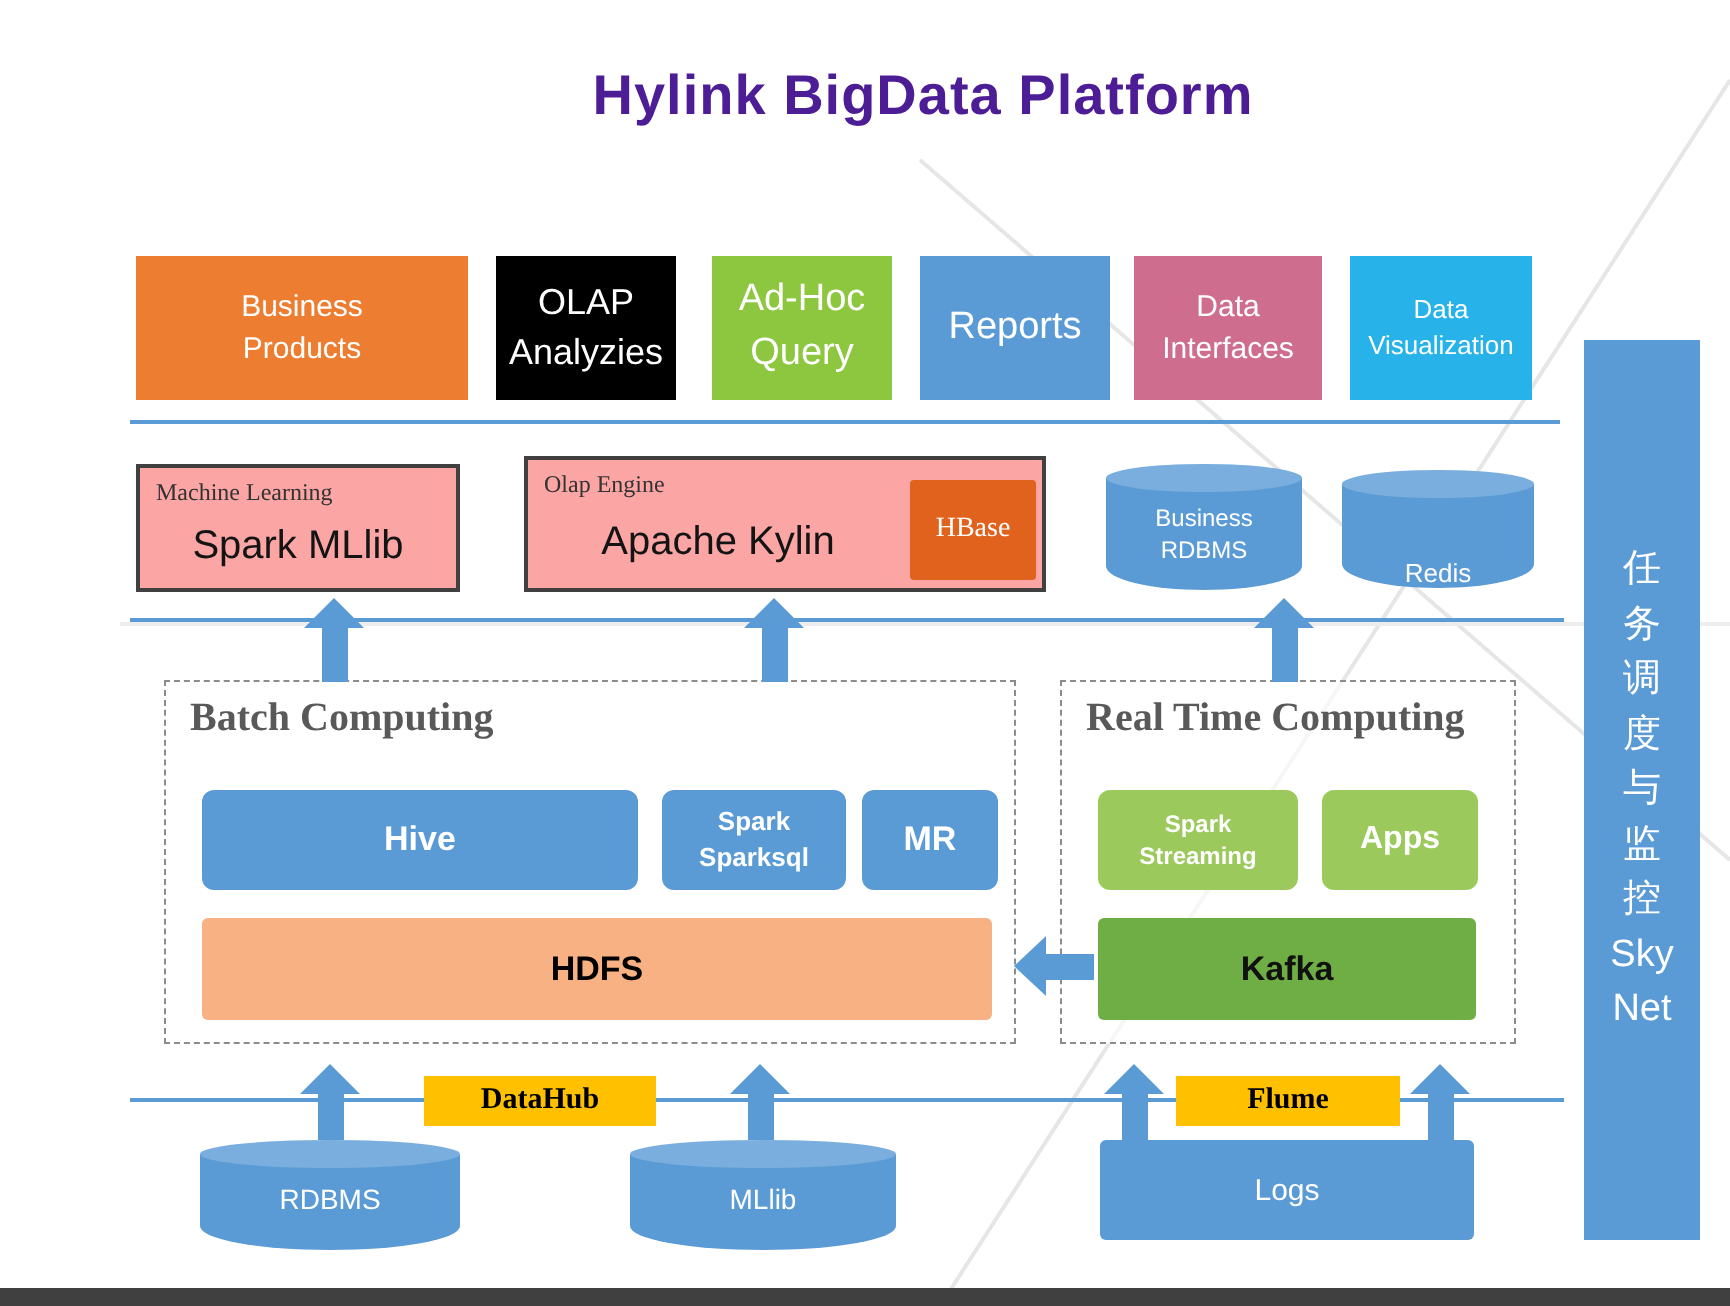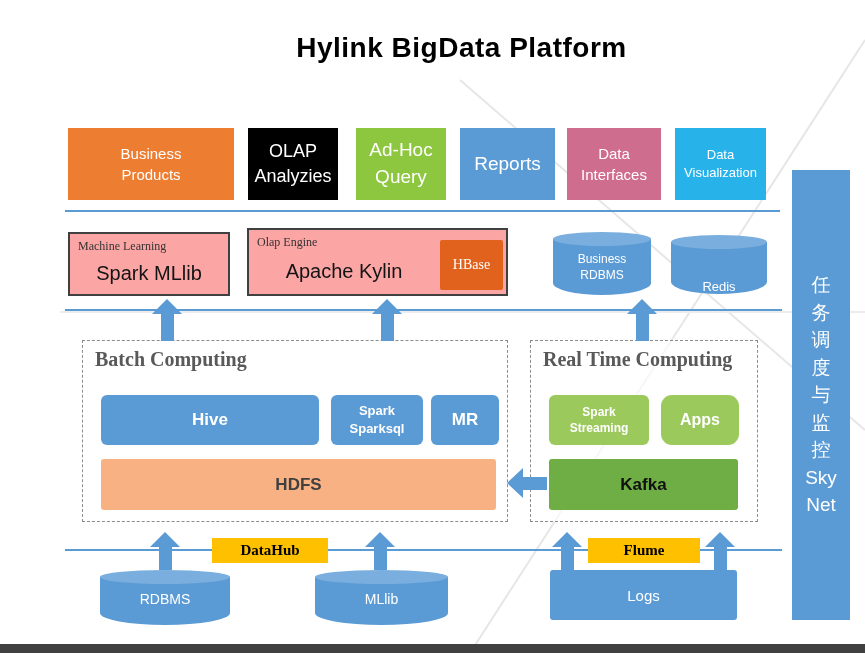--- a/index.html
+++ b/index.html
@@ -3,21 +3,21 @@
 <meta charset="utf-8">
 <style>
   * { margin:0; padding:0; box-sizing:border-box; }
   html,body { background:#ffffff; }
   body { width:865px; height:653px; overflow:hidden; font-family:"Liberation Sans", sans-serif; }
   .slide { position:relative; width:865px; height:653px; background:#ffffff; overflow:hidden; }
 
   .bg-pattern { position:absolute; left:0; top:0; z-index:0; pointer-events:none; }
 
   .title { position:absolute; top:32px; left:0; width:100%; padding-left:58px;
-           text-align:center; font-size:28px; color:#000000; letter-spacing:0.5px; z-index:2; }
+           text-align:center; font-size:28px; color:#4c1d95; letter-spacing:0.5px; z-index:2; }
 
   .hline { position:absolute; height:2px; background:#5B9BD5; z-index:1; }
 
   .top-box { position:absolute; top:128px; height:72px; z-index:2; color:#fff;
              display:flex; align-items:center; justify-content:center; text-align:center;
              white-space:pre-line; line-height:1.4; }
   .b-orange { background:#ED7D31; }
   .b-black  { background:#000000; }
   .b-green  { background:#8DC63F; }
   .b-blue   { background:#5B9BD5; }
@@ -45,21 +45,21 @@
                 background:rgba(255,255,255,0.65); z-index:2;font-weight:bold; }
   .section-title { position:absolute; top:7px; left:12px; font-family:"Liberation Serif", serif;
                    font-size:20px; color:#595959; }
 
   .blue-box { position:absolute; background:#5B9BD5; border-radius:6px; color:#ffffff;
               display:flex; align-items:center; justify-content:center; text-align:center;
               white-space:pre-line; line-height:1.35; }
   .green-box { position:absolute; background:#9CC95C; border-radius:6px; color:#ffffff;
                display:flex; align-items:center; justify-content:center; text-align:center;
                white-space:pre-line; line-height:1.35; }
-  .hdfs-box { position:absolute; background:#F7B183; border-radius:3px; color:#404040;
+  .hdfs-box { position:absolute; background:#F7B183; border-radius:3px; color:#000000;
               display:flex; align-items:center; justify-content:center; font-size:17px; }
   .kafka-box { position:absolute; background:#6FAE44; border-radius:3px; color:#111111;
                display:flex; align-items:center; justify-content:center; font-size:17px; }
 
   .arrow-up { position:absolute; width:30px; display:flex; flex-direction:column;
               align-items:center; z-index:3; }
   .arrow-up .head { width:0; height:0; border-left:15px solid transparent;
                     border-right:15px solid transparent; border-bottom:15px solid #5B9BD5; }
   .arrow-up .stem { width:13px; flex:1; background:#5B9BD5; }
 
@@ -122,21 +122,21 @@
   <div class="top-box b-cyan" style="left:675px; width:91px; font-size:13px;">
     <span>Data
 Visualization</span>
   </div>
 
   <div class="engine-box" style="left:68px; top:232px; width:162px; height:64px;">
     <div class="engine-caption">Machine Learning</div>
     <div class="engine-label" style="left:0; right:0; top:28px;">Spark MLlib</div>
   </div>
 
-  <div class="engine-box" style="left:247px; top:228px; width:261px; height:68px;">
+  <div class="engine-box" style="left:262px; top:228px; width:261px; height:68px;">
     <div class="engine-caption">Olap Engine</div>
     <div class="engine-label" style="left:0; width:190px; top:30px;">Apache Kylin</div>
     <div class="hbase-box" style="left:191px; top:10px; width:63px; height:50px;">
       <span>HBase</span>
     </div>
   </div>
 
   <div class="cylinder" style="left:553px; top:232px; width:98px; height:63px;">
     <div class="cyl-body"></div>
     <div class="cyl-top"></div>
@@ -178,21 +178,21 @@
       <span>HDFS</span>
     </div>
   </div>
 
   <div class="dashed-box" style="left:530px; width:228px;">
     <div class="section-title">Real Time Computing</div>
     <div class="green-box" style="left:18px; top:54px; width:100px; height:50px; font-size:12px;">
       <span>Spark
 Streaming</span>
     </div>
-    <div class="green-box" style="left:130px; top:54px; width:78px; height:50px; font-size:16px;border-radius:11px;">
+    <div class="green-box" style="left:130px; top:54px; width:78px; height:50px; font-size:16px;">
       <span>Apps</span>
     </div>
     <div class="kafka-box" style="left:18px; top:118px; width:189px; height:51px;">
       <span>Kafka</span>
     </div>
   </div>
 
   <div class="arrow-left" style="left:507px; top:468px; width:40px; height:30px;">
     <div class="head"></div>
     <div class="stem"></div>

